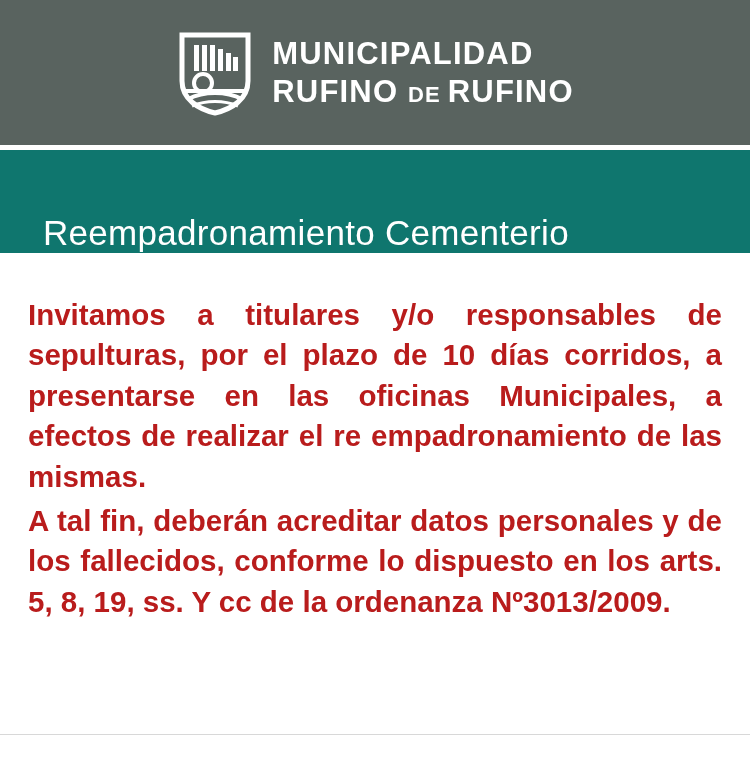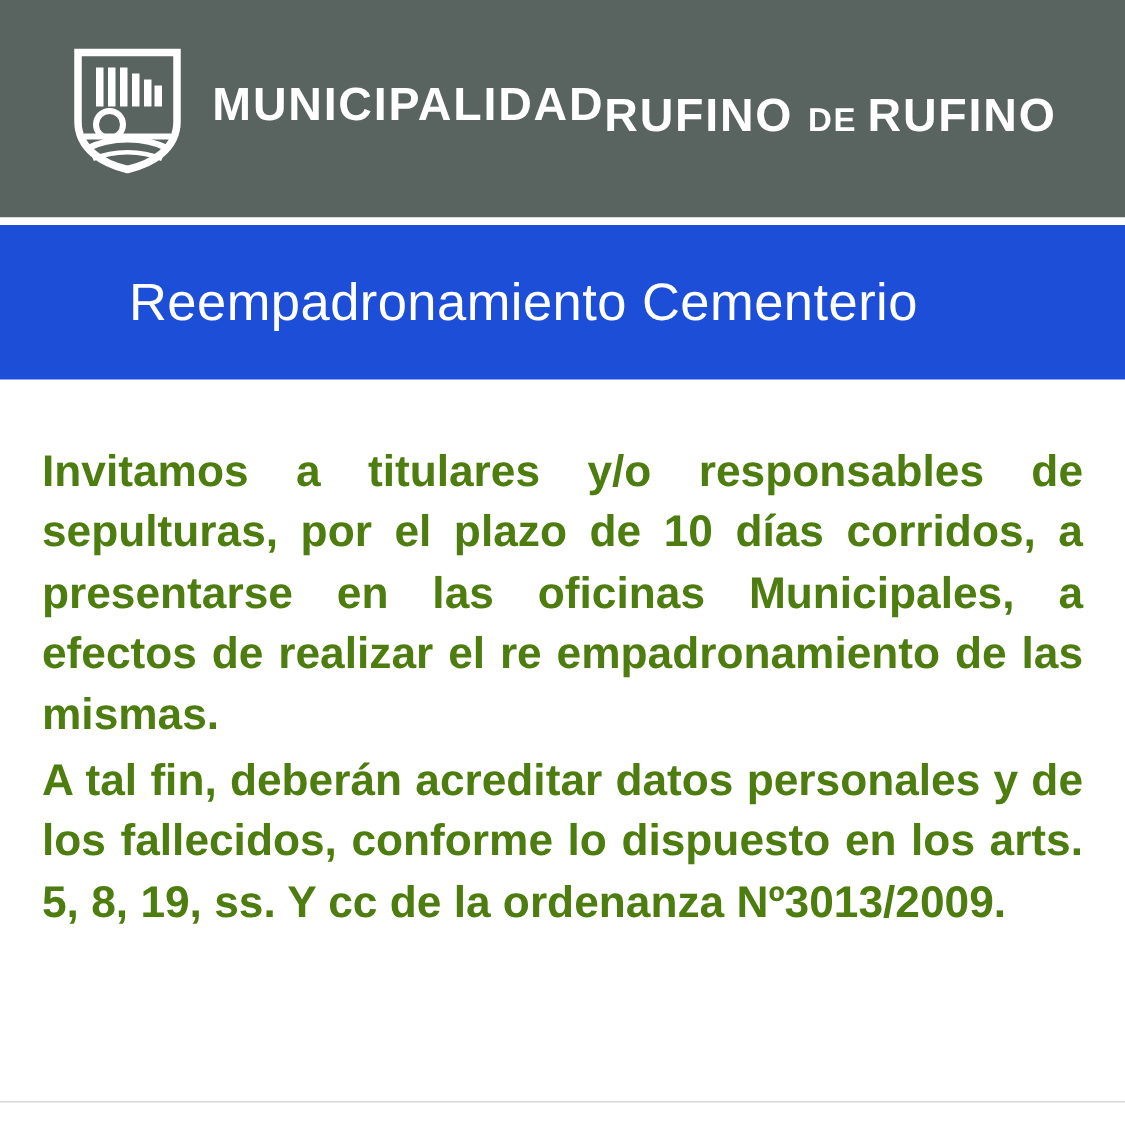--- a/index.html
+++ b/index.html
@@ -38,21 +38,21 @@
   }
   .crest {
     width: 78px;
     height: 88px;
     position: relative;
     flex: 0 0 auto;
   }
   .crest svg { display: block; }
   .brand-text {
     display: flex;
-    flex-direction: row;
+    flex-direction: column;
     justify-content: center;
     color: #ffffff;
     line-height: 1.0;
   }
   .brand-line1 {
     font-size: 31px;
     font-weight: bold;
     letter-spacing: 1.2px;
     white-space: nowrap;
   }
@@ -70,42 +70,42 @@
   }
 
   
   .band-gap {
     height: 5px;
     background: #ffffff;
   }
 
   
   .title-band {
-    background: #1d4ed8;
+    background: #0f766e;
     height: 103px;
     display: flex;
-    align-items: center;
+    align-items: flex-end;
     box-sizing: border-box;
-    padding-left: 86px;
+    padding-left: 43px;
   }
   .title-text {
     color: #ffffff;
     font-size: 35px;
     font-weight: 400;
     letter-spacing: 0.3px;
   }
 
   
   .body-area {
     flex: 1 1 auto;
     padding: 42px 28px 0 28px;
     box-sizing: border-box;
   }
   .para {
-    color: #4d7c0f;
+    color: #b91c1c;
     font-size: 29.5px;
     font-weight: bold;
     line-height: 1.37;
     margin: 0;
     text-align: justify;
   }
   .para + .para {
     margin-top: 4px;
   }
   .para.last-left {

